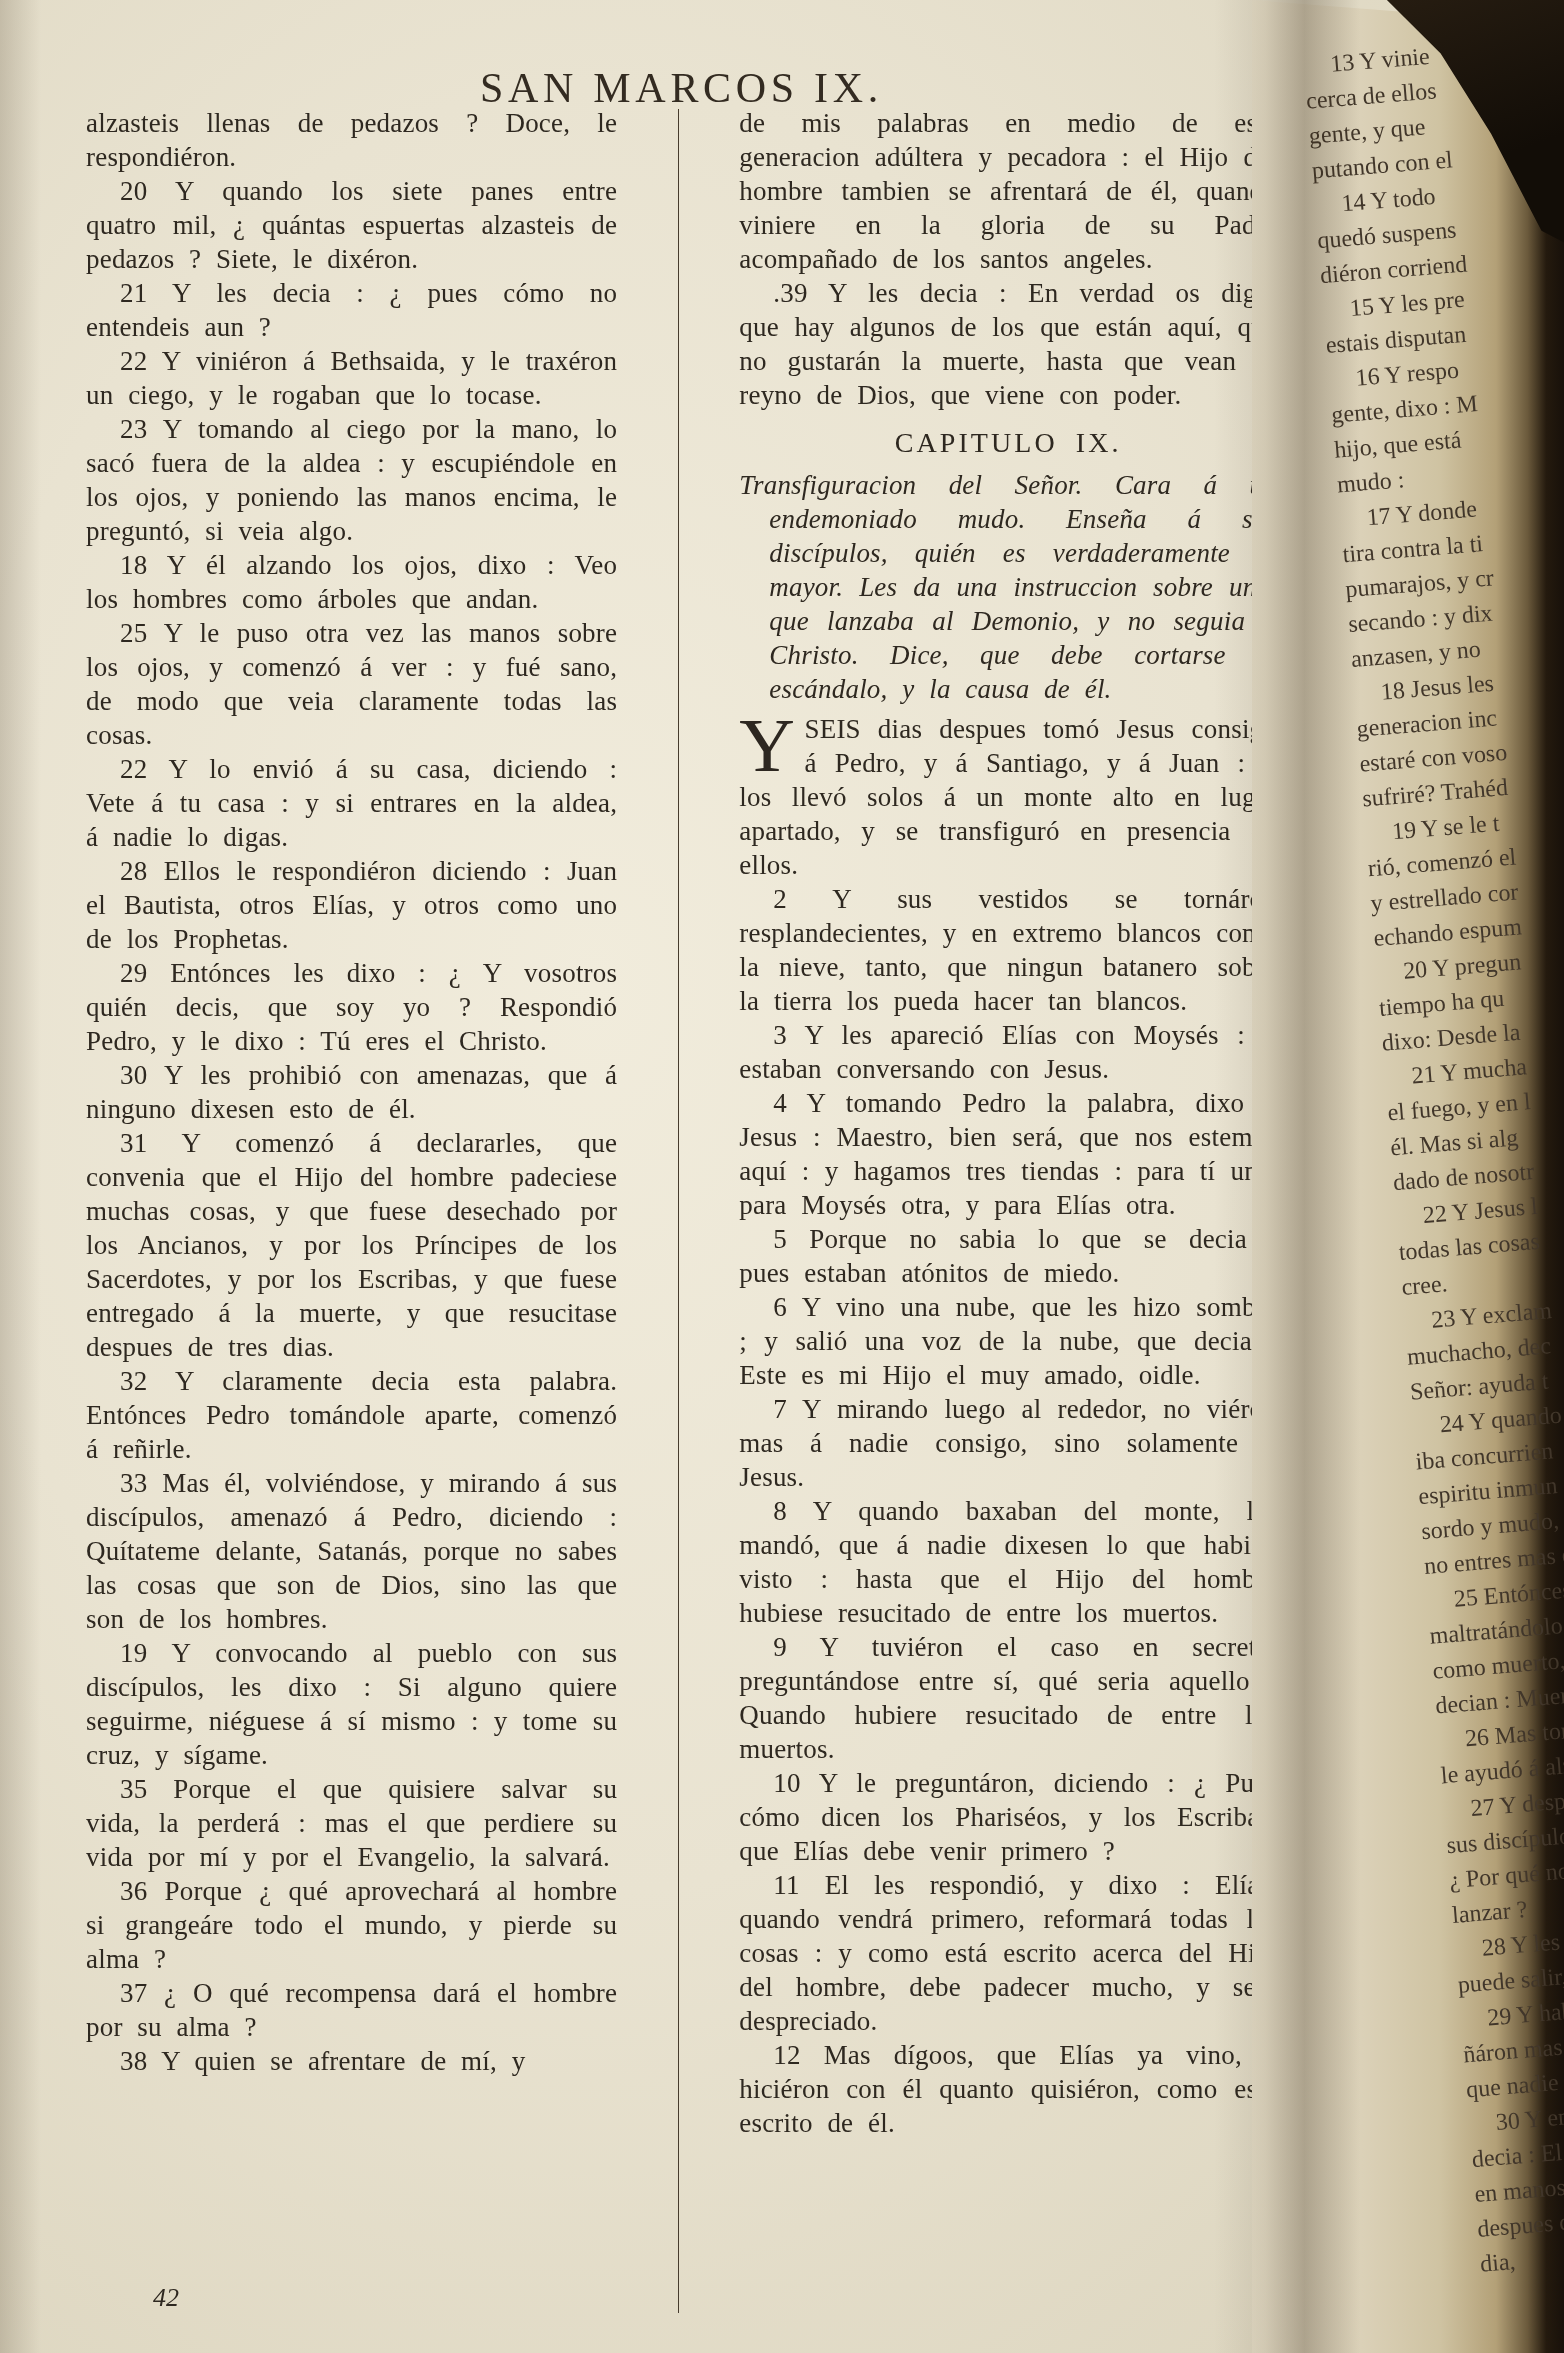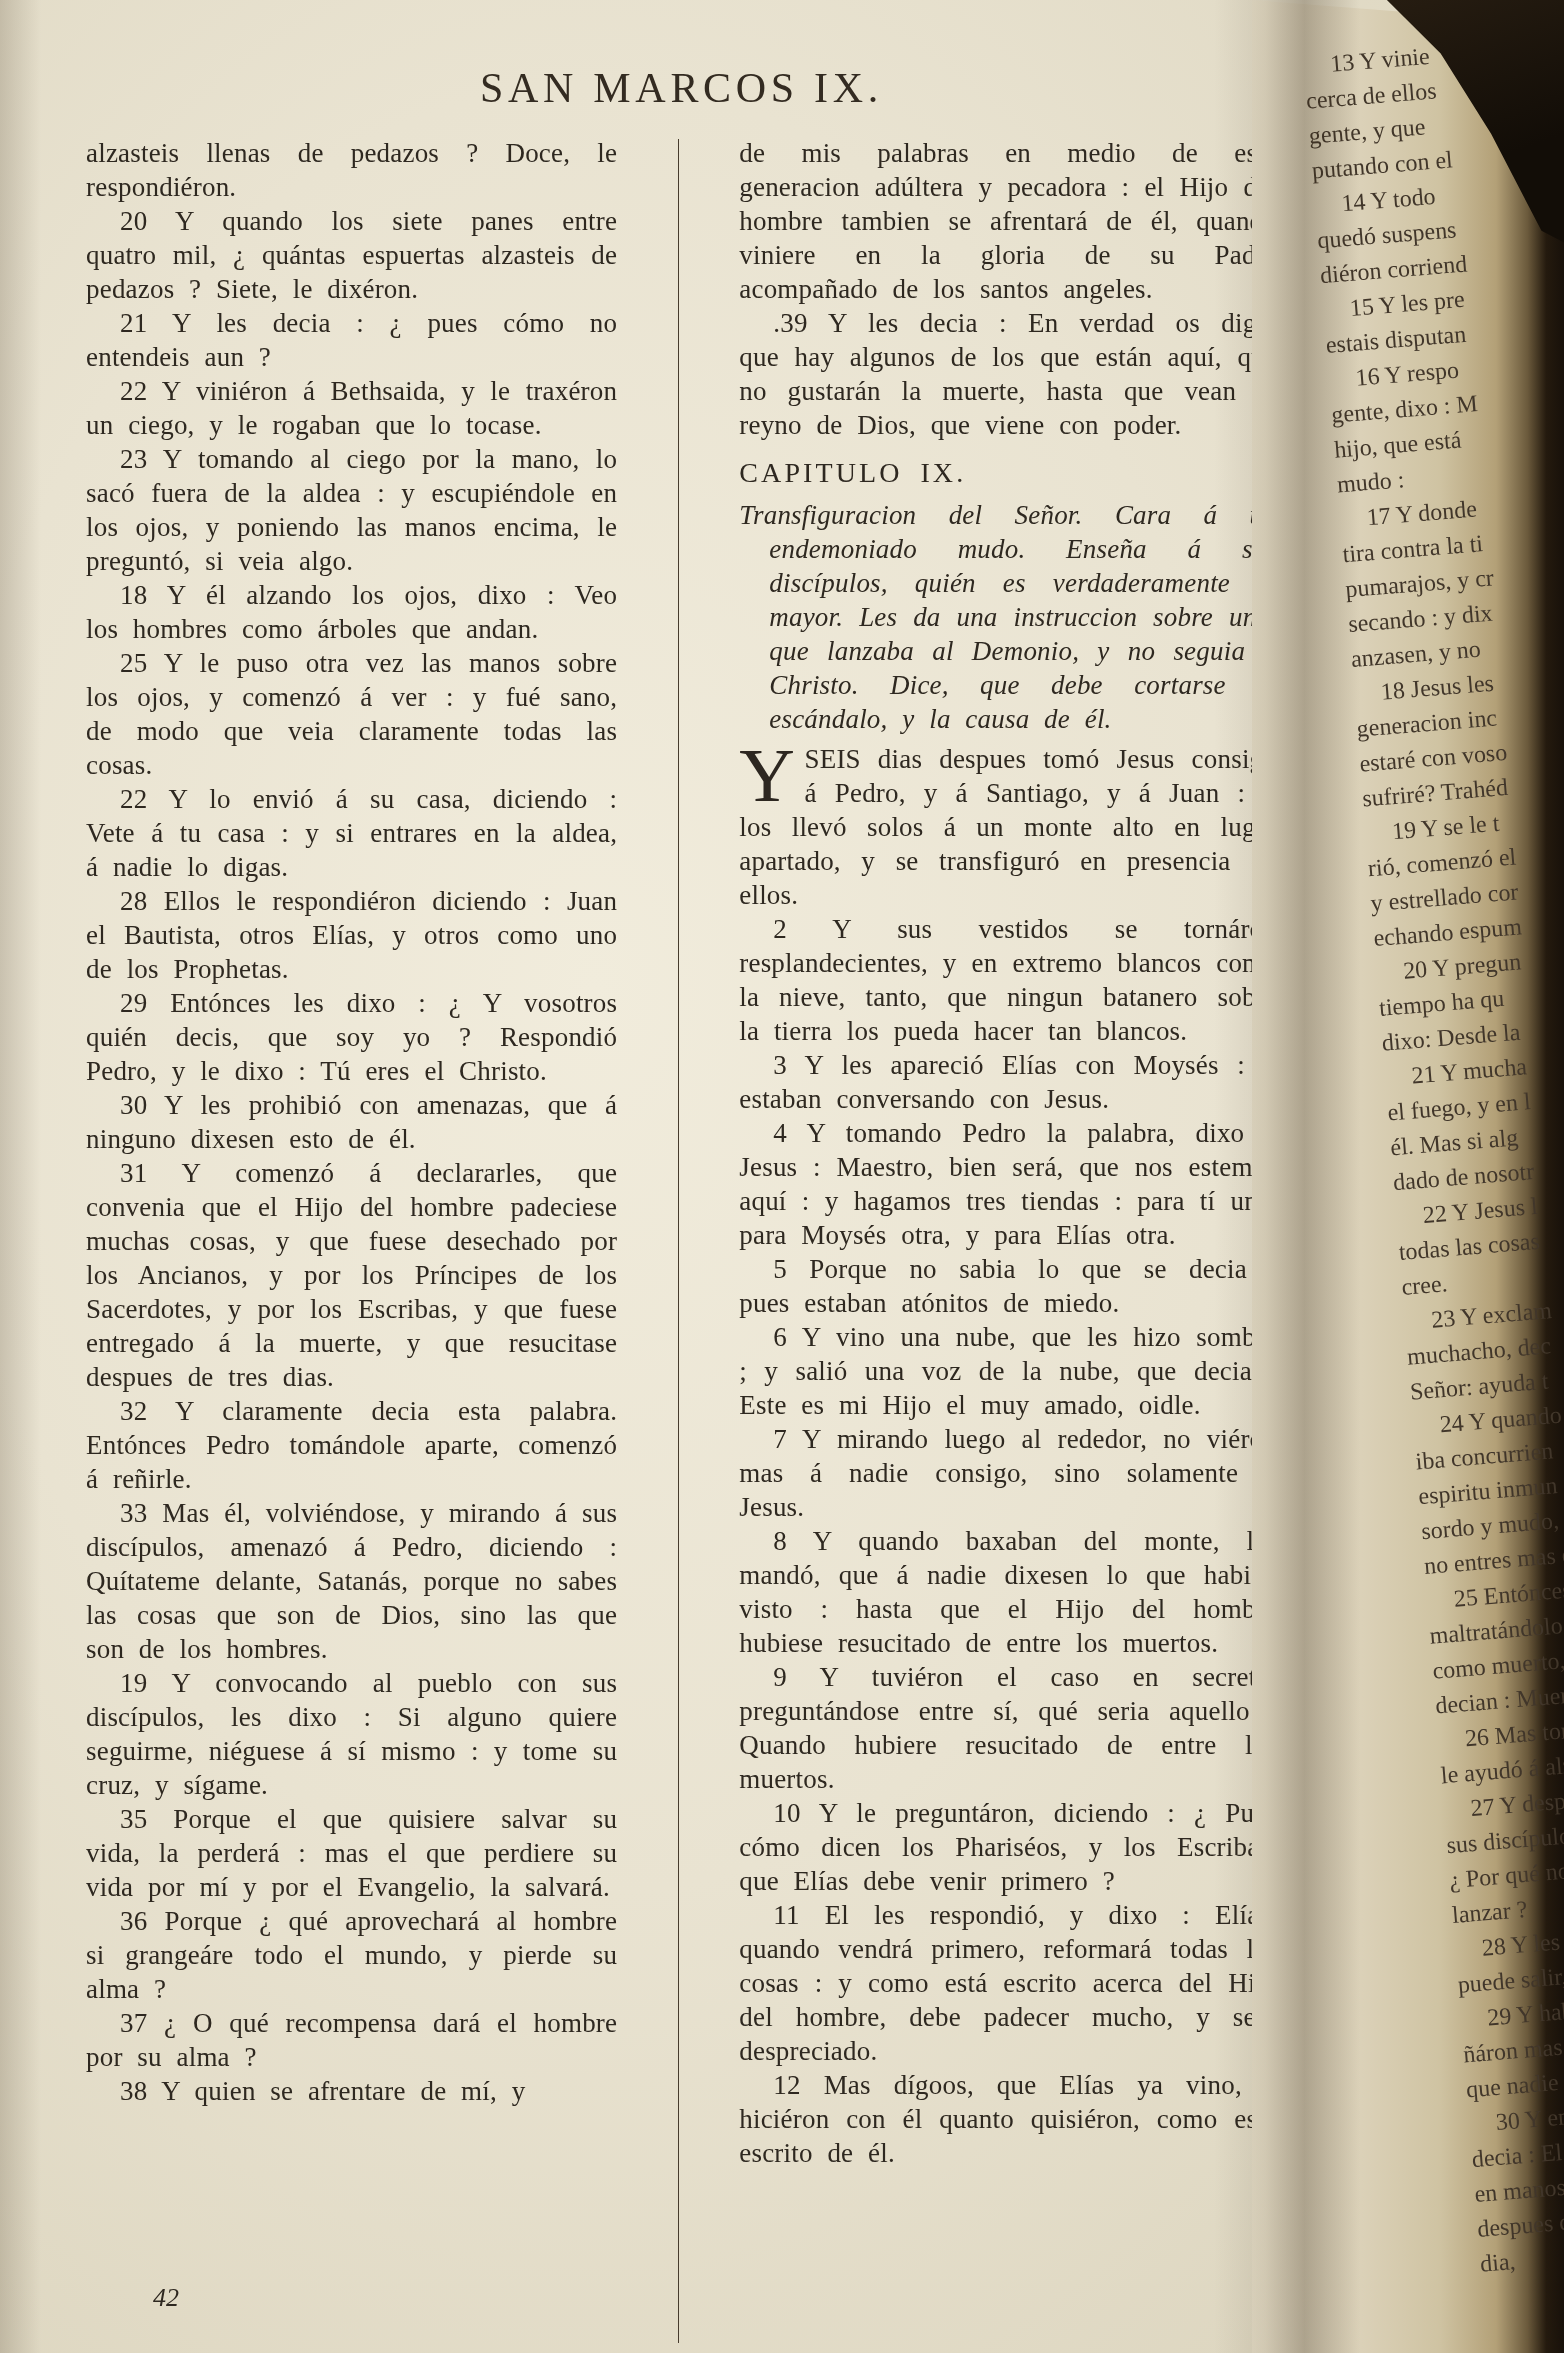--- a/index.html
+++ b/index.html
@@ -7,29 +7,29 @@
     position:relative;width:1565px;height:2354px;overflow:hidden;
     background:radial-gradient(ellipse 1174px 1643px at 38% 42%, #f1ecdc 0%, #e9e3d1 55%, #ded7c1 100%);
     font-family:"Liberation Serif","DejaVu Serif",serif;color:#2d2720;
   }
   .left-edge-shade{position:absolute;left:0;top:0;width:41px;height:100%;
     background:linear-gradient(to right, rgba(70,55,35,0.20), rgba(70,55,35,0));}
   .page-header{
     position:absolute;left:86px;top:64px;width:1191px;text-align:center;
     font-size:42px;letter-spacing:4.7px;color:#332b21;
   }
-  .columns{position:absolute;left:86px;top:136px;width:1191px;height:2207px;display:flex;overflow:hidden;gap:40px;}
+  .columns{position:absolute;left:86px;top:106px;width:1191px;height:2207px;display:flex;overflow:hidden;gap:40px;}
   .col{font-size:27px;line-height:34px;text-align:justify;word-spacing:7.8px;letter-spacing:0.2px;color:#2e2820;}
   .col-left{width:570px;}
   .divider{width:1.6px;background:#463b2d;margin:3.1px 20.3px 0 20.3px;}
   .col-right{width:577px;}
   .para{margin:0;padding:0;}
   .indent{text-indent:34px;}
   .flush{text-indent:0;}
-  .chapter-heading{margin:14px 0 7.8px;text-align:left;font-size:28px;font-weight:normal;letter-spacing:3.1px;color:#2e2820;}
+  .chapter-heading{margin:14px 0 7.8px;text-align:center;font-size:28px;font-weight:normal;letter-spacing:3.1px;color:#2e2820;}
   .chapter-summary{margin:0 0 6.3px;font-style:italic;padding-left:30px;text-indent:-30px;text-align:justify;}
   .first-verse{text-indent:0;}
   .drop-cap{float:left;font-size:77px;line-height:63px;padding:1.6px 9.4px 0 0;color:#2d2720;}
   .verses{clear:none;}
   .page-number{position:absolute;left:153px;top:2283px;font-size:26px;color:#2e2820;font-style:italic;}
 
   .curled-page{
     position:absolute;top:0;right:0;width:313px;height:2354px;
     background:linear-gradient(to right,#e4dcc6 0%,#dbd1b8 35%,#cfc3a2 60%,#b3a077 78%,#6b5a3c 88%,#241a0e 94%,#17100a 100%);
     clip-path:polygon(0 0,48% 0.5%,100% 5.2%,100% 100%,0 100%);

